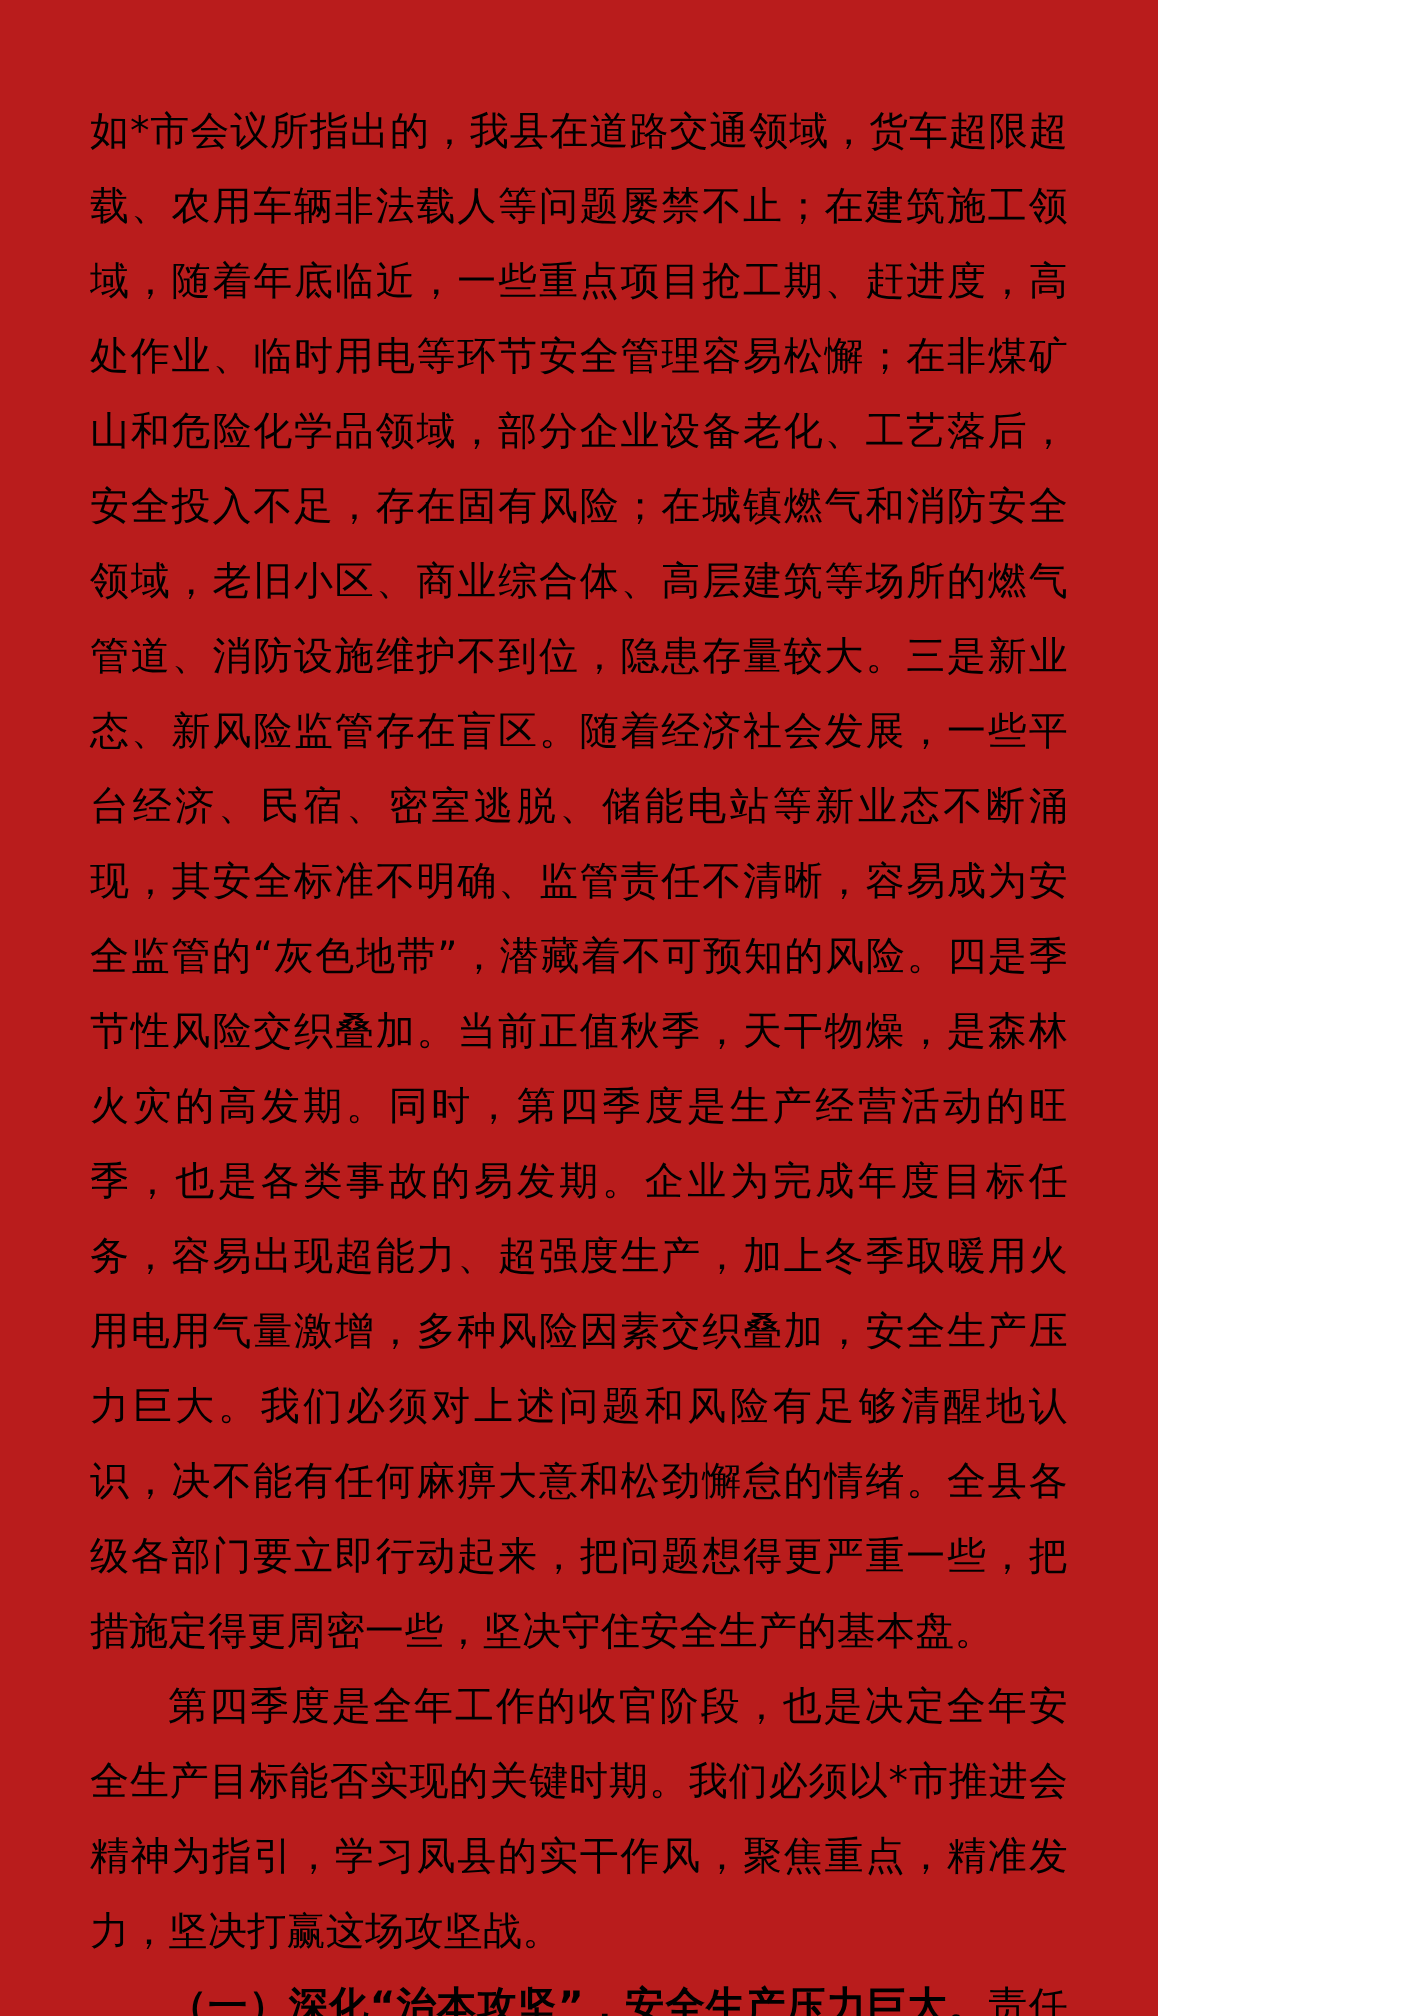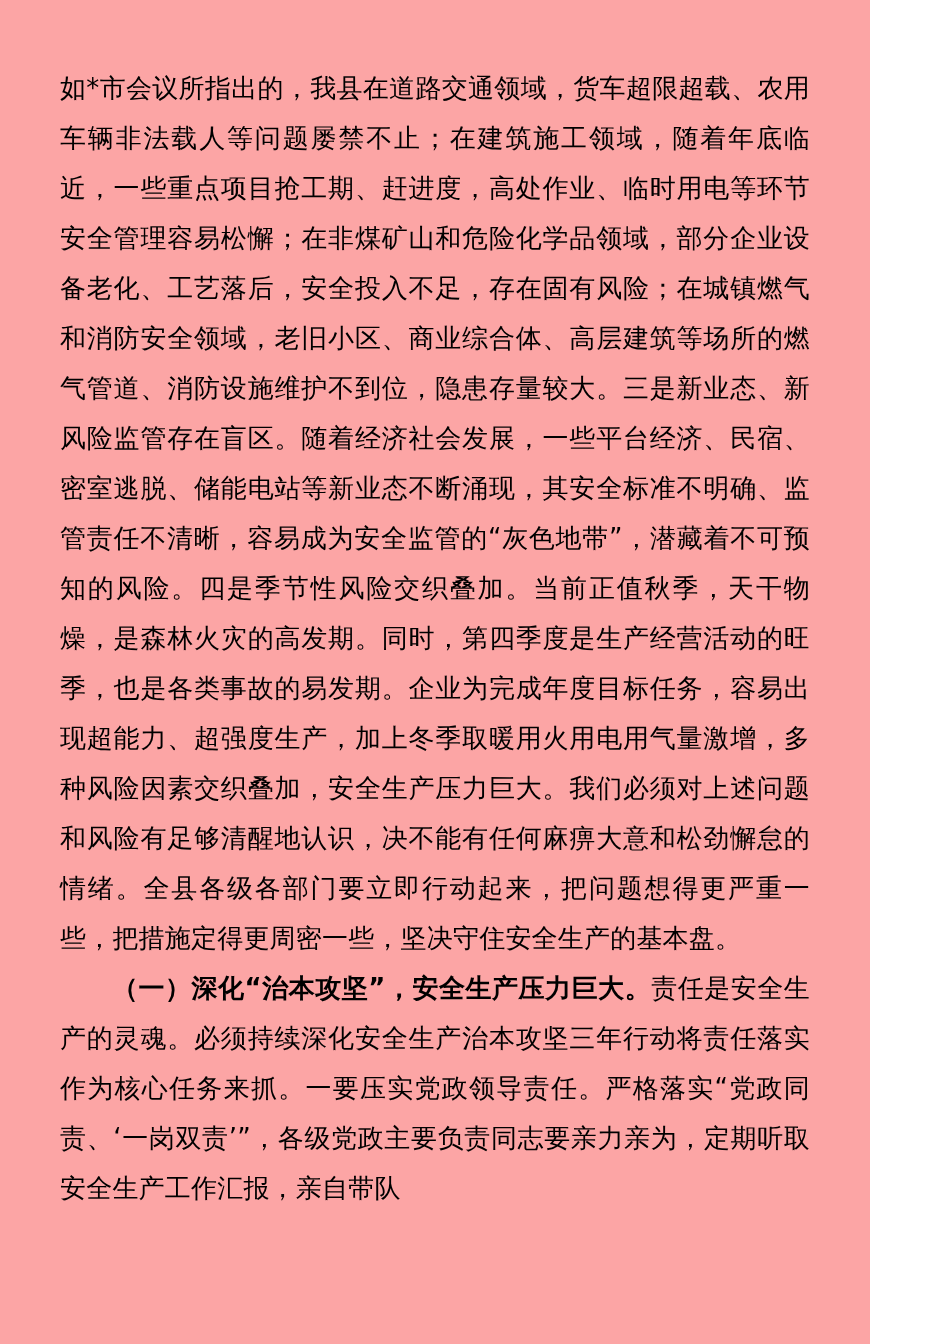--- a/index.html
+++ b/index.html
@@ -2,24 +2,24 @@
 <html><head>
 <meta charset="utf-8">
 <style>
   html, body {
     margin: 0;
     padding: 0;
     background: #ffffff;
   }
   .page {
     position: relative;
-    width: 870px;
+    width: 772px;
     height: 1344px;
     box-sizing: border-box;
-    background: #fca5a5;
+    background: #b91c1c;
     color: #000000;
     padding: 63px 60px 0 60px;
     font-family: "DejaVu Sans", sans-serif;
     overflow: hidden;
   }
   .para {
     margin: 0;
     font-size: 26px;
     line-height: 50px;
     text-align: justify;
@@ -35,16 +35,17 @@
   }
 </style>
 </head>
 <body>
 
 <div class="page">
 
   <p class="para"><span>如*市会议所指出的，我县在道路交通领域，货车超限超载、农用车辆非法载人等问题屡禁不止；在建筑施工领域，随着年底临近，一些重点项目抢工期、赶进度，高处作业、临时用电等环节安全管理容易松懈；在非煤矿山和危险化学品领域，部分企业设备老化、工艺落后，安全投入不足，存在固有风险；在城镇燃气和消防安全领域，老旧小区、商业综合体、高层建筑等场所的燃气管道、消防设施维护不到位，隐患存量较大。三是新业态、新风险监管存在盲区。随着经济社会发展，一些平台经济、民宿、密室逃脱、储能电站等新业态不断涌现，其安全标准不明确、监管责任不清晰，容易成为安全监管的“灰色地带”，潜藏着不可预知的风险。四是季节性风险交织叠加。当前正值秋季，天干物燥，是森林火灾的高发期。同时，第四季度是生产经营活动的旺季，也是各类事故的易发期。企业为完成年度目标任务，容易出现超能力、超强度生产，加上冬季取暖用火用电用气量激增，多种风险因素交织叠加，安全生产压力巨大。我们必须对上述问题和风险有足够清醒地认识，决不能有任何麻痹大意和松劲懈怠的情绪。全县各级各部门要立即行动起来，把问题想得更严重一些，把措施定得更周密一些，坚决守住安全生产的基本盘。</span></p>
 
 
+  <p class="para indent"><span>第四季度是全年工作的收官阶段，也是决定全年安全生产目标能否实现的关键时期。我们必须以*市推进会精神为指引，学习凤县的实干作风，聚焦重点，精准发力，坚决打赢这场攻坚战。</span></p>
 
   <p class="para indent"><span class="bold">（一）深化“治本攻坚”，安全生产压力巨大。</span><span>责任是安全生产的灵魂。必须持续深化安全生产治本攻坚三年行动将责任落实作为核心任务来抓。一要压实党政领导责任。严格落实“党政同责、‘一岗双责’”，各级党政主要负责同志要亲力亲为，定期听取安全生产工作汇报，亲自带队</span></p>
 
 </div>
 
 </body></html>

